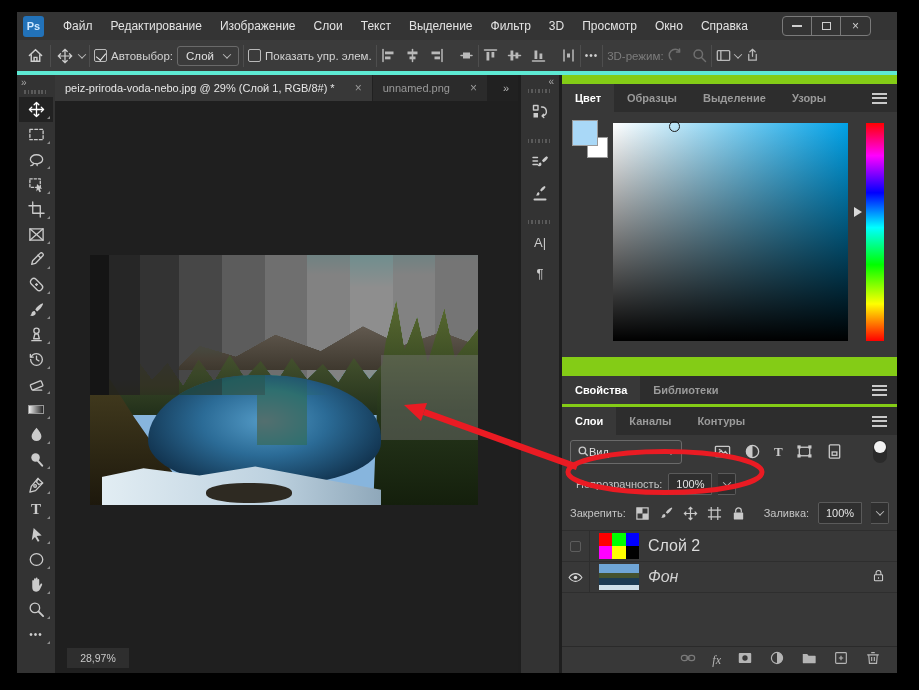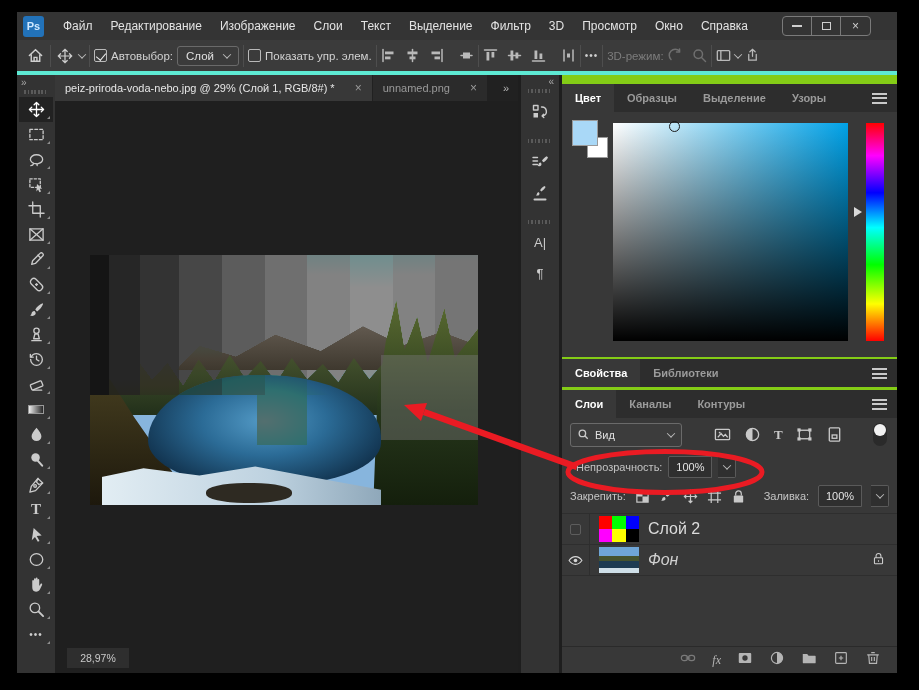--- a/index.html
+++ b/index.html
@@ -124,21 +124,21 @@
             background:linear-gradient(180deg,rgba(0,0,0,0) 0%,#000 100%),linear-gradient(90deg,#fff 0%,#00a2e8 100%); }
   .cmarker { position:absolute; left:56px; top:-2px; width:11px; height:11px; border:1.6px solid #1c1c1c; border-radius:50%; }
   .hue { position:absolute; left:304px; top:11px; width:18px; height:218px;
          background:linear-gradient(180deg,#f00 0%,#f0f 15%,#00f 32%,#0ff 48%,#0f0 65%,#ff0 83%,#f00 100%); }
   .hue-arrow { position:absolute; left:292px; top:95px; width:0; height:0;
                border-top:5px solid transparent; border-bottom:5px solid transparent; border-left:8px solid #dadada; }
 
   .lbody { flex:1; display:flex; flex-direction:column; min-height:0; }
   .lfilter { height:33px; display:flex; align-items:center; padding:0 10px 0 8px; gap:10px; }
   .vsearch { width:112px; height:24px; border:1px solid #6a6a6a; border-radius:3px; background:#3c3c3c;
-             display:flex; align-items:center; gap:6px; padding:0 7px; font-size:11px; color:#e0e0e0; }
+             display:flex; align-items:center; padding:0 7px; font-size:11px; color:#e0e0e0; }
   .vsearch svg { width:11px; height:11px; stroke:#c9c9c9; fill:none; stroke-width:1.6; }
   .vsearch .chv { margin-left:auto; }
   .lficons { display:flex; align-items:center; gap:13px; margin-left:22px; }
   .lficons svg { width:17px; height:17px; stroke:#c9c9c9; fill:none; stroke-width:1.4; }
   .lficons .f { fill:#c9c9c9; stroke:none; }
   .lficons .txtT { font-size:13px; font-weight:bold; color:#c9c9c9; font-family:"Liberation Serif", serif; }
   .vtoggle { margin-left:auto; width:14px; height:23px; border-radius:7px; background:#2a2a2a; position:relative; }
   .vtoggle::after { content:""; position:absolute; left:1px; top:1px; width:12px; height:12px; border-radius:50%; background:#f2f2f2; }
 
   .lblend { height:31px; display:flex; align-items:center; padding:0 8px; gap:6px; }
@@ -516,21 +516,21 @@
           <div class="fg-swatch" style="background: rgb(169, 216, 247);"></div>
           <div class="bg-swatch" style="background: rgb(255, 255, 255);"></div>
           <div class="cfield">
             <div class="cmarker"></div>
           </div>
           <div class="hue"></div>
           <div class="hue-arrow"></div>
         </div>
       </section>
 
-      <section style="margin-top:2px">
+      <section style="margin-top:19px">
         <div class="tabstrip">
           <span class="ptab active">Свойства</span>
           <span class="ptab">Библиотеки</span>
           <span class="hamb"></span>
         </div>
       </section>
 
       <section style="margin-top:3px; flex:1; display:flex; flex-direction:column; min-height:0">
         <div class="tabstrip">
           <span class="ptab active">Слои</span>

